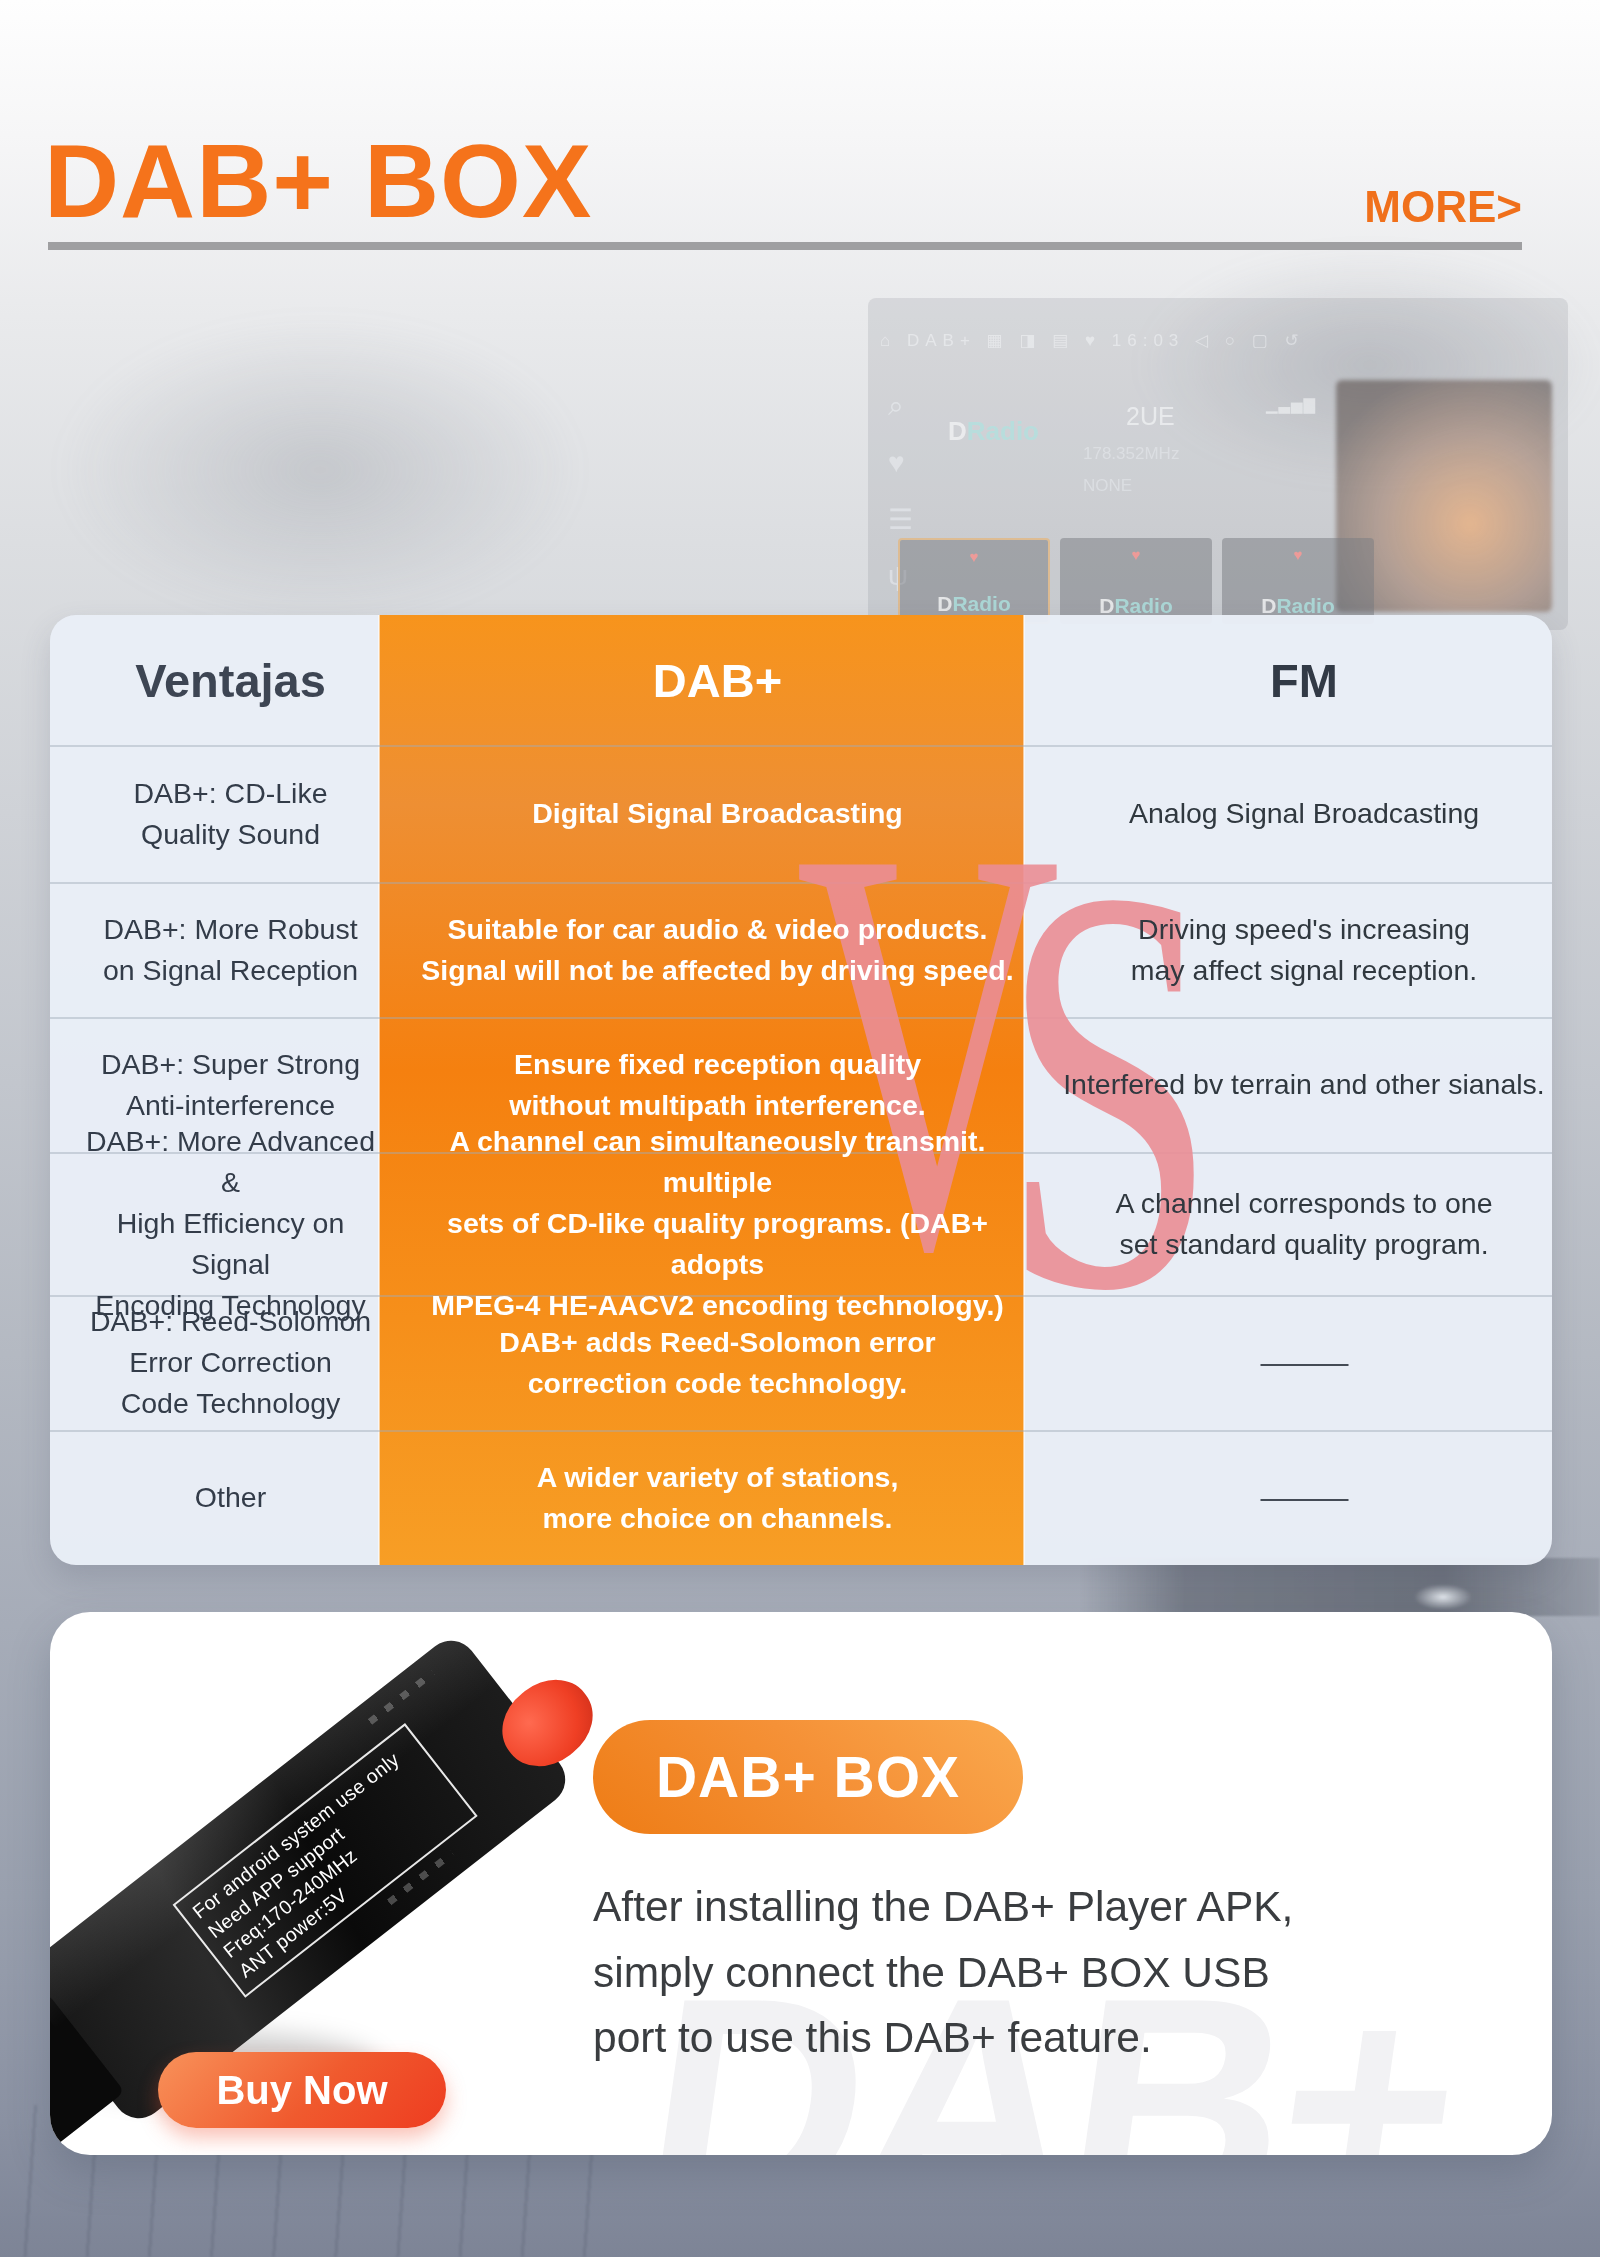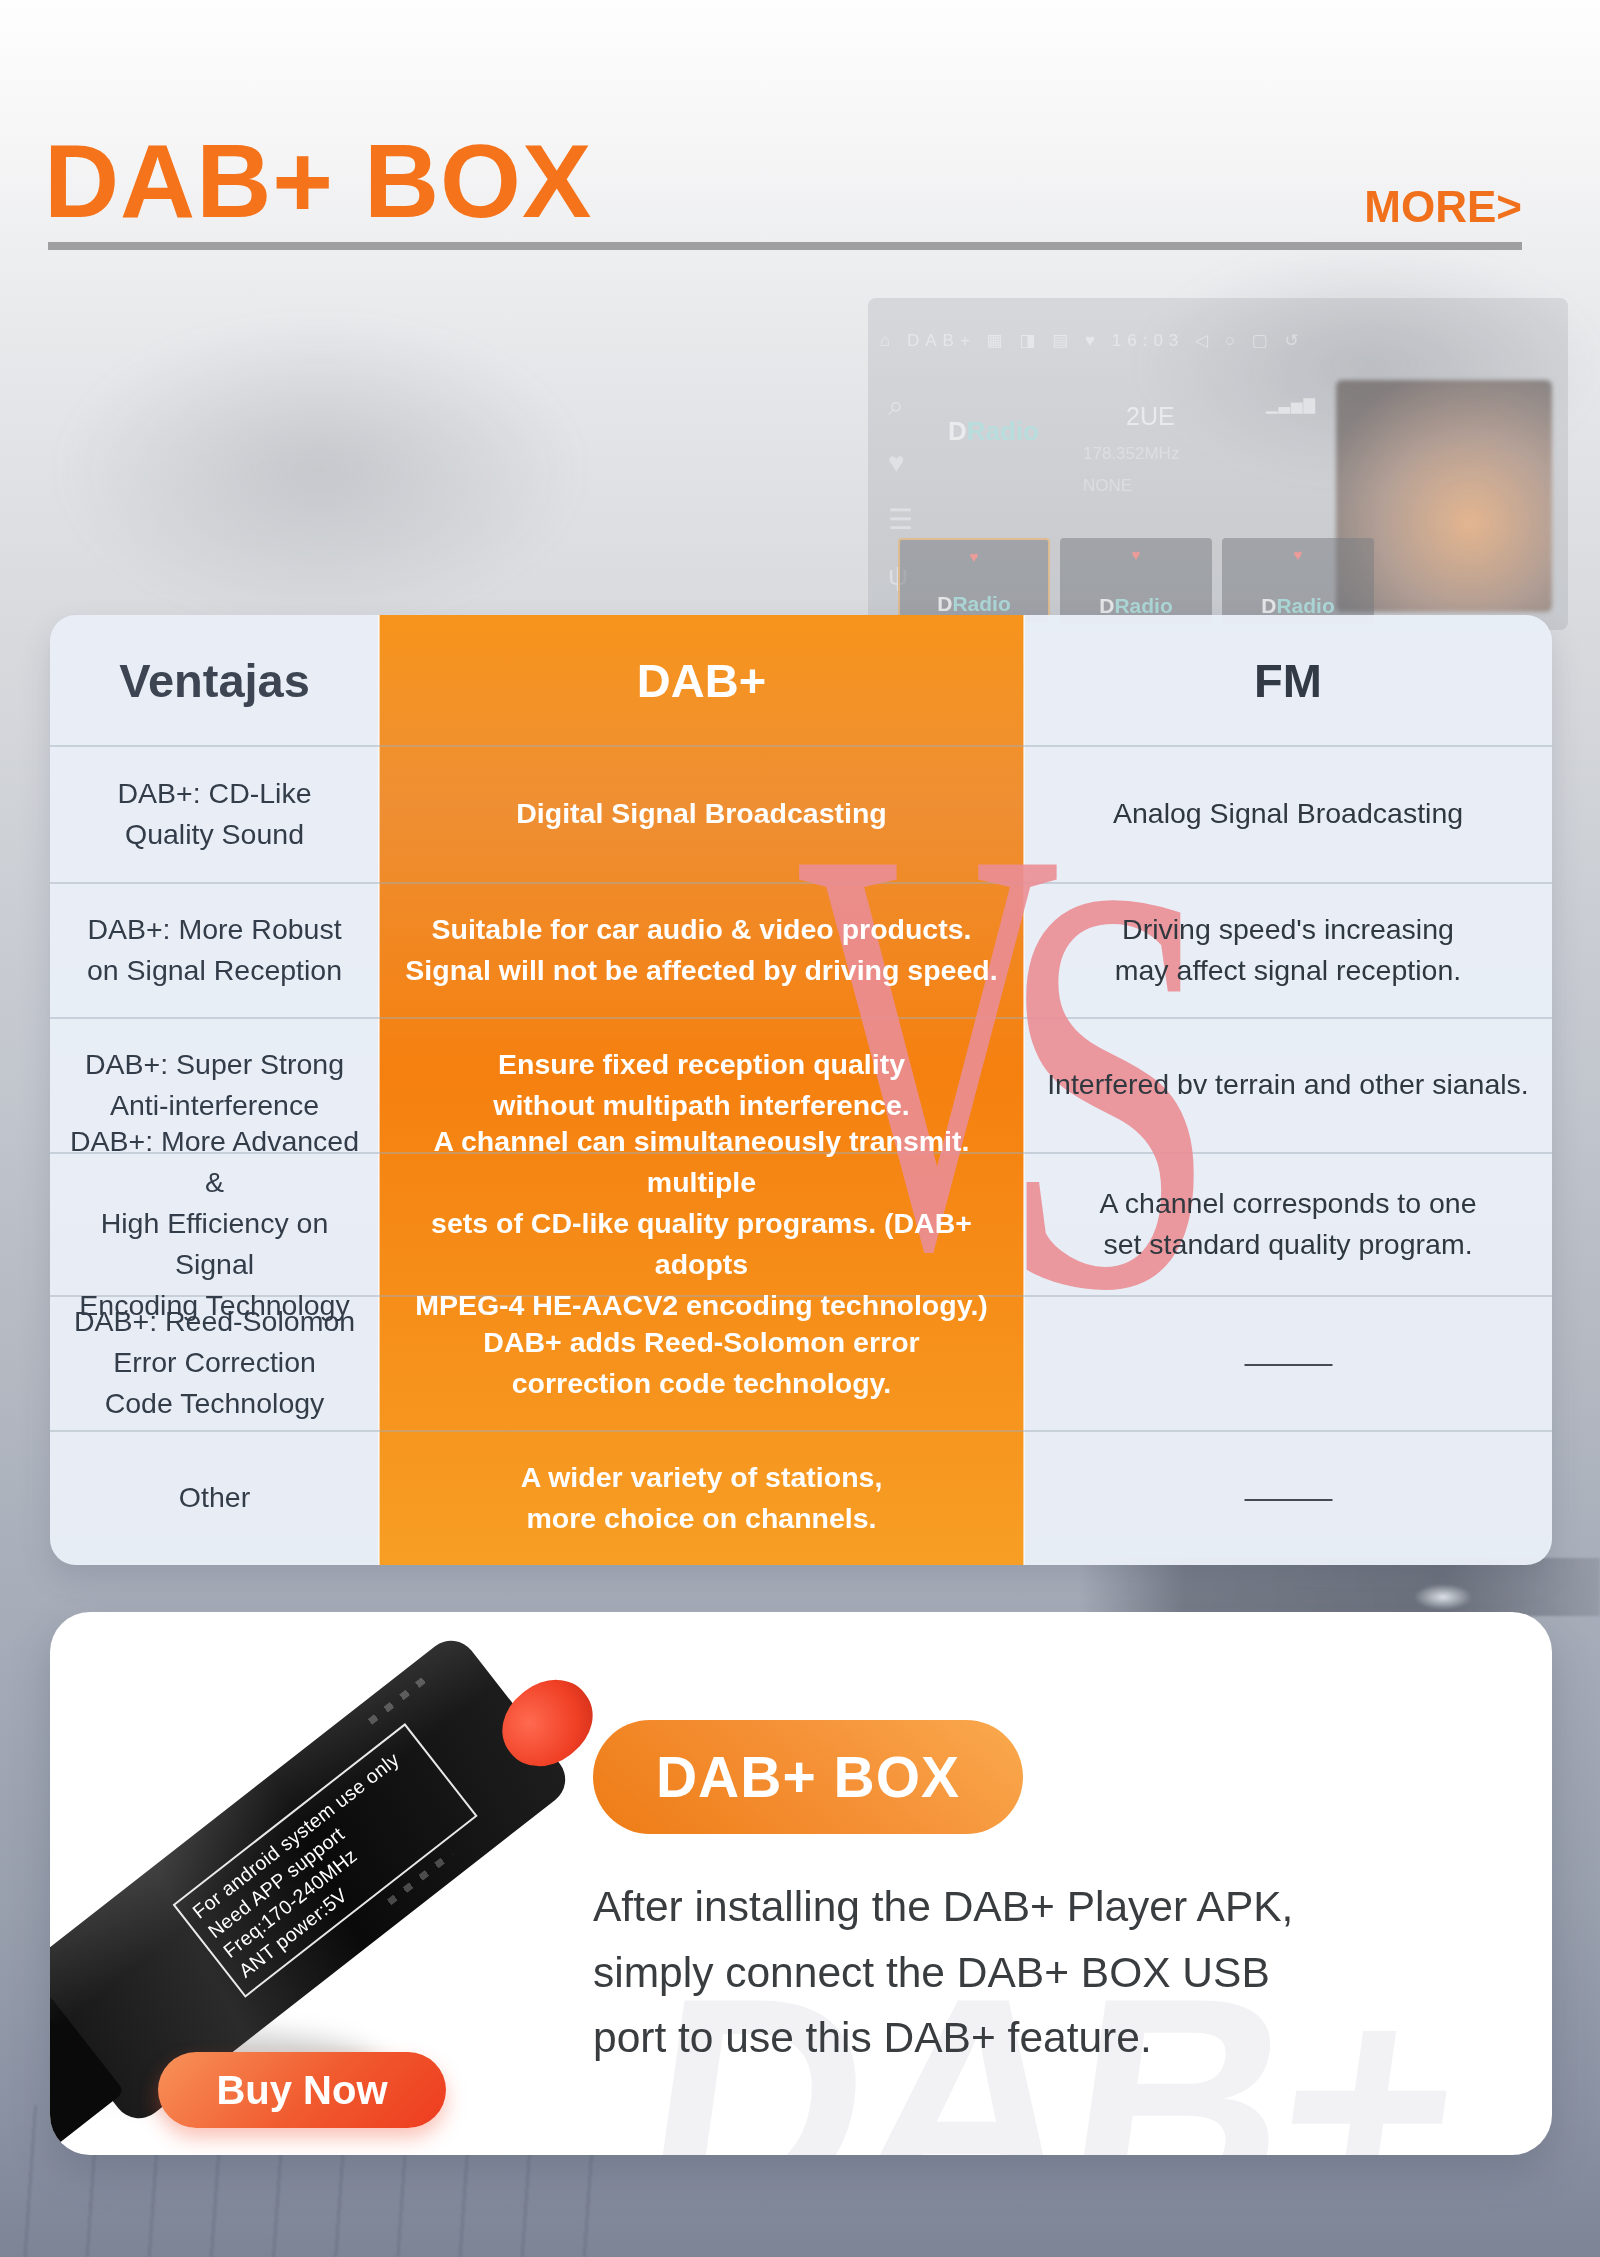--- a/index.html
+++ b/index.html
@@ -64,21 +64,21 @@
   .vline { position:absolute; top:0; width:2px; height:100%; background:rgba(255,255,255,.55); z-index:2; }
   .vl1 { left:328px; } .vl2 { left:973px; }
   .rowline { position:absolute; left:0; width:100%; height:2px; background:rgba(160,170,185,.45); z-index:2; }
   .vs-watermark { position:absolute; left:745px; top:145px; width:520px; height:640px; z-index:2; pointer-events:none; }
   .vs-watermark span { position:absolute; font-family:"Liberation Serif", serif; font-size:400px; line-height:1;
     color:#ea8d95; mix-blend-mode:multiply; opacity:.9; transform-origin:top left; }
   .vs-v { left:0; top:0; transform:scale(.92,1.45); }
   .vs-s { left:205px; top:40px; transform:scale(.98,1.45); }
   .tgrid { position:absolute; inset:0; z-index:3; display:grid;
     grid-template-columns:329px 645px 528px;
-    grid-template-rows:130px 137px 135px 135px 143px 135px 135px; }
+    grid-template-rows:130px 137px 135px 135px 143px 135px 135px;margin-left:16px; }
   .cell { display:flex; align-items:center; justify-content:center; text-align:center;
     white-space:pre-line; padding:6px 18px; }
   .th { font-size:47px; font-weight:bold; }
   .th.c1 { color:#3d4553; } .th.c2 { color:#ffffff; } .th.c3 { color:#323a46; }
   .td { font-size:28.5px; line-height:41px; }
   .td.c1 { color:#333c49; }
   .td.c2 { color:#ffffff; font-weight:bold; padding:6px 16px; }
   .td.c3 { color:#30383f; padding:3px 14px; }
   .td.dash { font-size:30px; letter-spacing:-1px; color:#444b55; }
 

